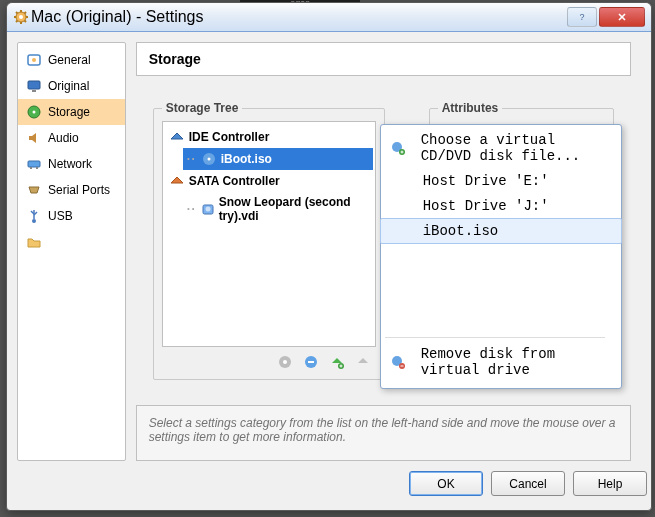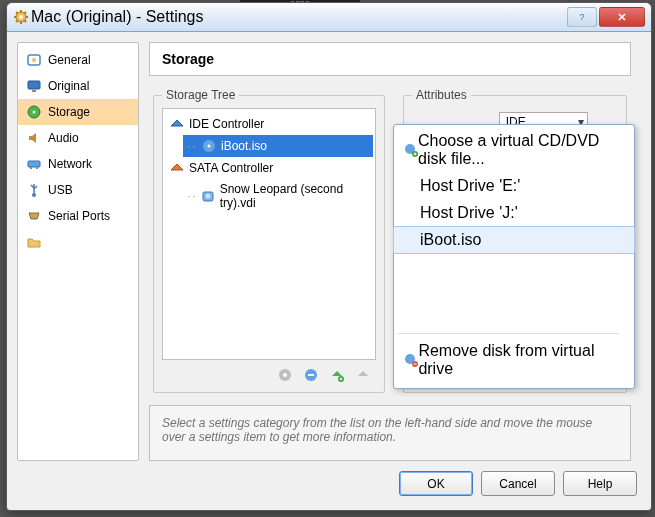--- a/index.html
+++ b/index.html
@@ -13,39 +13,39 @@
     .sysbtn.close svg line { stroke:#fff; }
     .client { flex:1; display:flex; padding:10px 20px 10px 10px; gap:10px; }
     .sidebar { width:120px; background:#fff; border:1px solid #bfbfbf; border-radius:2px; padding:4px 0; }
     .sbitem { display:flex; align-items:center; gap:6px; padding:5px 8px; cursor:pointer; }
     .sbitem.sel { background:#fdd9a6; }
     .sbicon { width:16px; height:16px; display:flex; align-items:center; justify-content:center; }
     .main { flex:1; display:flex; flex-direction:column; gap:8px; }
     .headerbox { background:#fff; border:1px solid #bfbfbf; height:32px; display:flex; align-items:center; padding:0 12px; }
     .headerbox span { font-size:14px; font-weight:bold; font-family:Tahoma,sans-serif; }
     .row { display:flex; gap:10px; flex:1; min-height:0; }
-    fieldset { border:1px solid #c9c9c9; border-radius:2px; margin:4px; padding:6px 8px 8px; display:flex; flex-direction:column; }
+    fieldset { border:1px solid #c9c9c9; border-radius:2px; margin:17px; padding:6px 8px 8px; display:flex; flex-direction:column;font-weight:bold; }
     legend { padding:0 4px; color:#444; }
     .tree { flex:1; background:#fff; border:1px solid #bfbfbf; padding:4px 2px; overflow:auto; }
     .node { display:flex; align-items:center; gap:4px; padding:3px 4px; }
     .child { margin-left:18px; }
     .dots { color:#aaa; letter-spacing:1px; }
     .node.sel { background:#2f7bd9; color:#fff; }
     .toolbar { display:flex; justify-content:flex-end; gap:8px; padding:6px 4px 0; }
     .tbtn { width:18px; height:18px; display:flex; align-items:center; justify-content:center; cursor:pointer; }
     .attrow { display:flex; align-items:center; gap:6px; margin:4px 0; }
     .combo { flex:1; border:1px solid #aaa; background:#fff; padding:2px 16px 2px 6px; position:relative; font-size:12px; }
     .combo:after { content:"▾"; position:absolute; right:3px; top:2px; color:#444; }
     .iconbtn { width:22px; height:20px; border:1px solid #aaa; border-radius:2px; background:linear-gradient(#fff,#e6e6e6); display:flex; align-items:center; justify-content:center; cursor:pointer; }
     .popup { position:absolute; background:#fff; border:1px solid #8ca8cb; box-shadow:2px 2px 6px rgba(0,0,0,.25); border-radius:3px; width:240px; }
-    .menuitem { display:flex; align-items:center; gap:0; padding:4px 10px; cursor:pointer; font-size:16px; }
+    .menuitem { display:flex; align-items:center; gap:16px; padding:4px 10px; cursor:pointer; font-size:14px;font-family:Liberation Mono, monospace; }
     .menuitem.hl { background:#e7f1fd; border:1px solid #a8c8ef; margin:-1px; border-radius:2px; }
     .menuitem .mi-icon { width:16px; height:16px; display:flex; align-items:center; justify-content:center; }
     .hintbox { border:1px solid #bfbfbf; background:#f5f5f5; padding:10px 12px; font-style:italic; color:#737373; min-height:34px; }
-    .footer { display:flex; justify-content:flex-end; gap:8px; padding:0 14px 14px; }
+    .footer { display:flex; justify-content:flex-end; gap:8px; padding:0 4px 14px; }
     .btn { min-width:72px; height:23px; border:1px solid #8a8a8a; border-radius:3px; background:linear-gradient(#fdfdfd,#e7e7e7); display:flex; align-items:center; justify-content:center; font-size:12px; cursor:pointer; }
     .btn.primary { border-color:#3d7ccc; box-shadow:0 0 0 1px #7fb3ef inset; }
     .tabfrag { position:absolute; left:240px; top:-4px; width:120px; height:14px; background:#222; color:#aaa; font-size:9px; display:flex; align-items:center; justify-content:center; border-radius:2px 2px 0 0; overflow:hidden; z-index:-1; }
   </style>
 </head>
 <body>
 
 <div class="tabfrag">egas</div>
 
 <div class="window">
@@ -125,35 +125,35 @@
               <rect x="2" y="5" width="12" height="6" rx="1" fill="#5fa2e6" stroke="#3a6daa"></rect>
               <rect x="4" y="11" width="2" height="2" fill="#888"></rect>
               <rect x="10" y="11" width="2" height="2" fill="#888"></rect>
             </svg>
           </span>
         <span>Network</span>
       </div>
       <div class="sbitem">
         <span class="sbicon">
             <svg width="16" height="16">
+              <path d="M3 5h10l-2 6H5z" fill="#c8a35e" stroke="#8b6e34"></path>
+            </svg>
+          </span>
+        <span>Serial Ports</span>
+      </div>
+      <div class="sbitem">
+        <span class="sbicon">
+            <svg width="16" height="16">
               <circle cx="8" cy="13" r="2" fill="#4a7ac0"></circle>
               <line x1="8" y1="11" x2="8" y2="2" stroke="#4a7ac0" stroke-width="1.5"></line>
               <line x1="8" y1="7" x2="11" y2="4" stroke="#4a7ac0" stroke-width="1.5"></line>
               <line x1="8" y1="6" x2="5" y2="3" stroke="#4a7ac0" stroke-width="1.5"></line>
             </svg>
           </span>
         <span>USB</span>
-      </div>
-      <div class="sbitem">
-        <span class="sbicon">
-            <svg width="16" height="16">
-              <path d="M3 5h10l-2 6H5z" fill="#c8a35e" stroke="#8b6e34"></path>
-            </svg>
-          </span>
-        <span>Serial Ports</span>
       </div>
       <div class="sbitem">
         <span class="sbicon">
             <svg width="16" height="16">
               <path d="M2 5h4l2 2h6v6H2z" fill="#f2c56b" stroke="#c79b3d"></path>
             </svg>
           </span>
       </div>
     </div>
 

